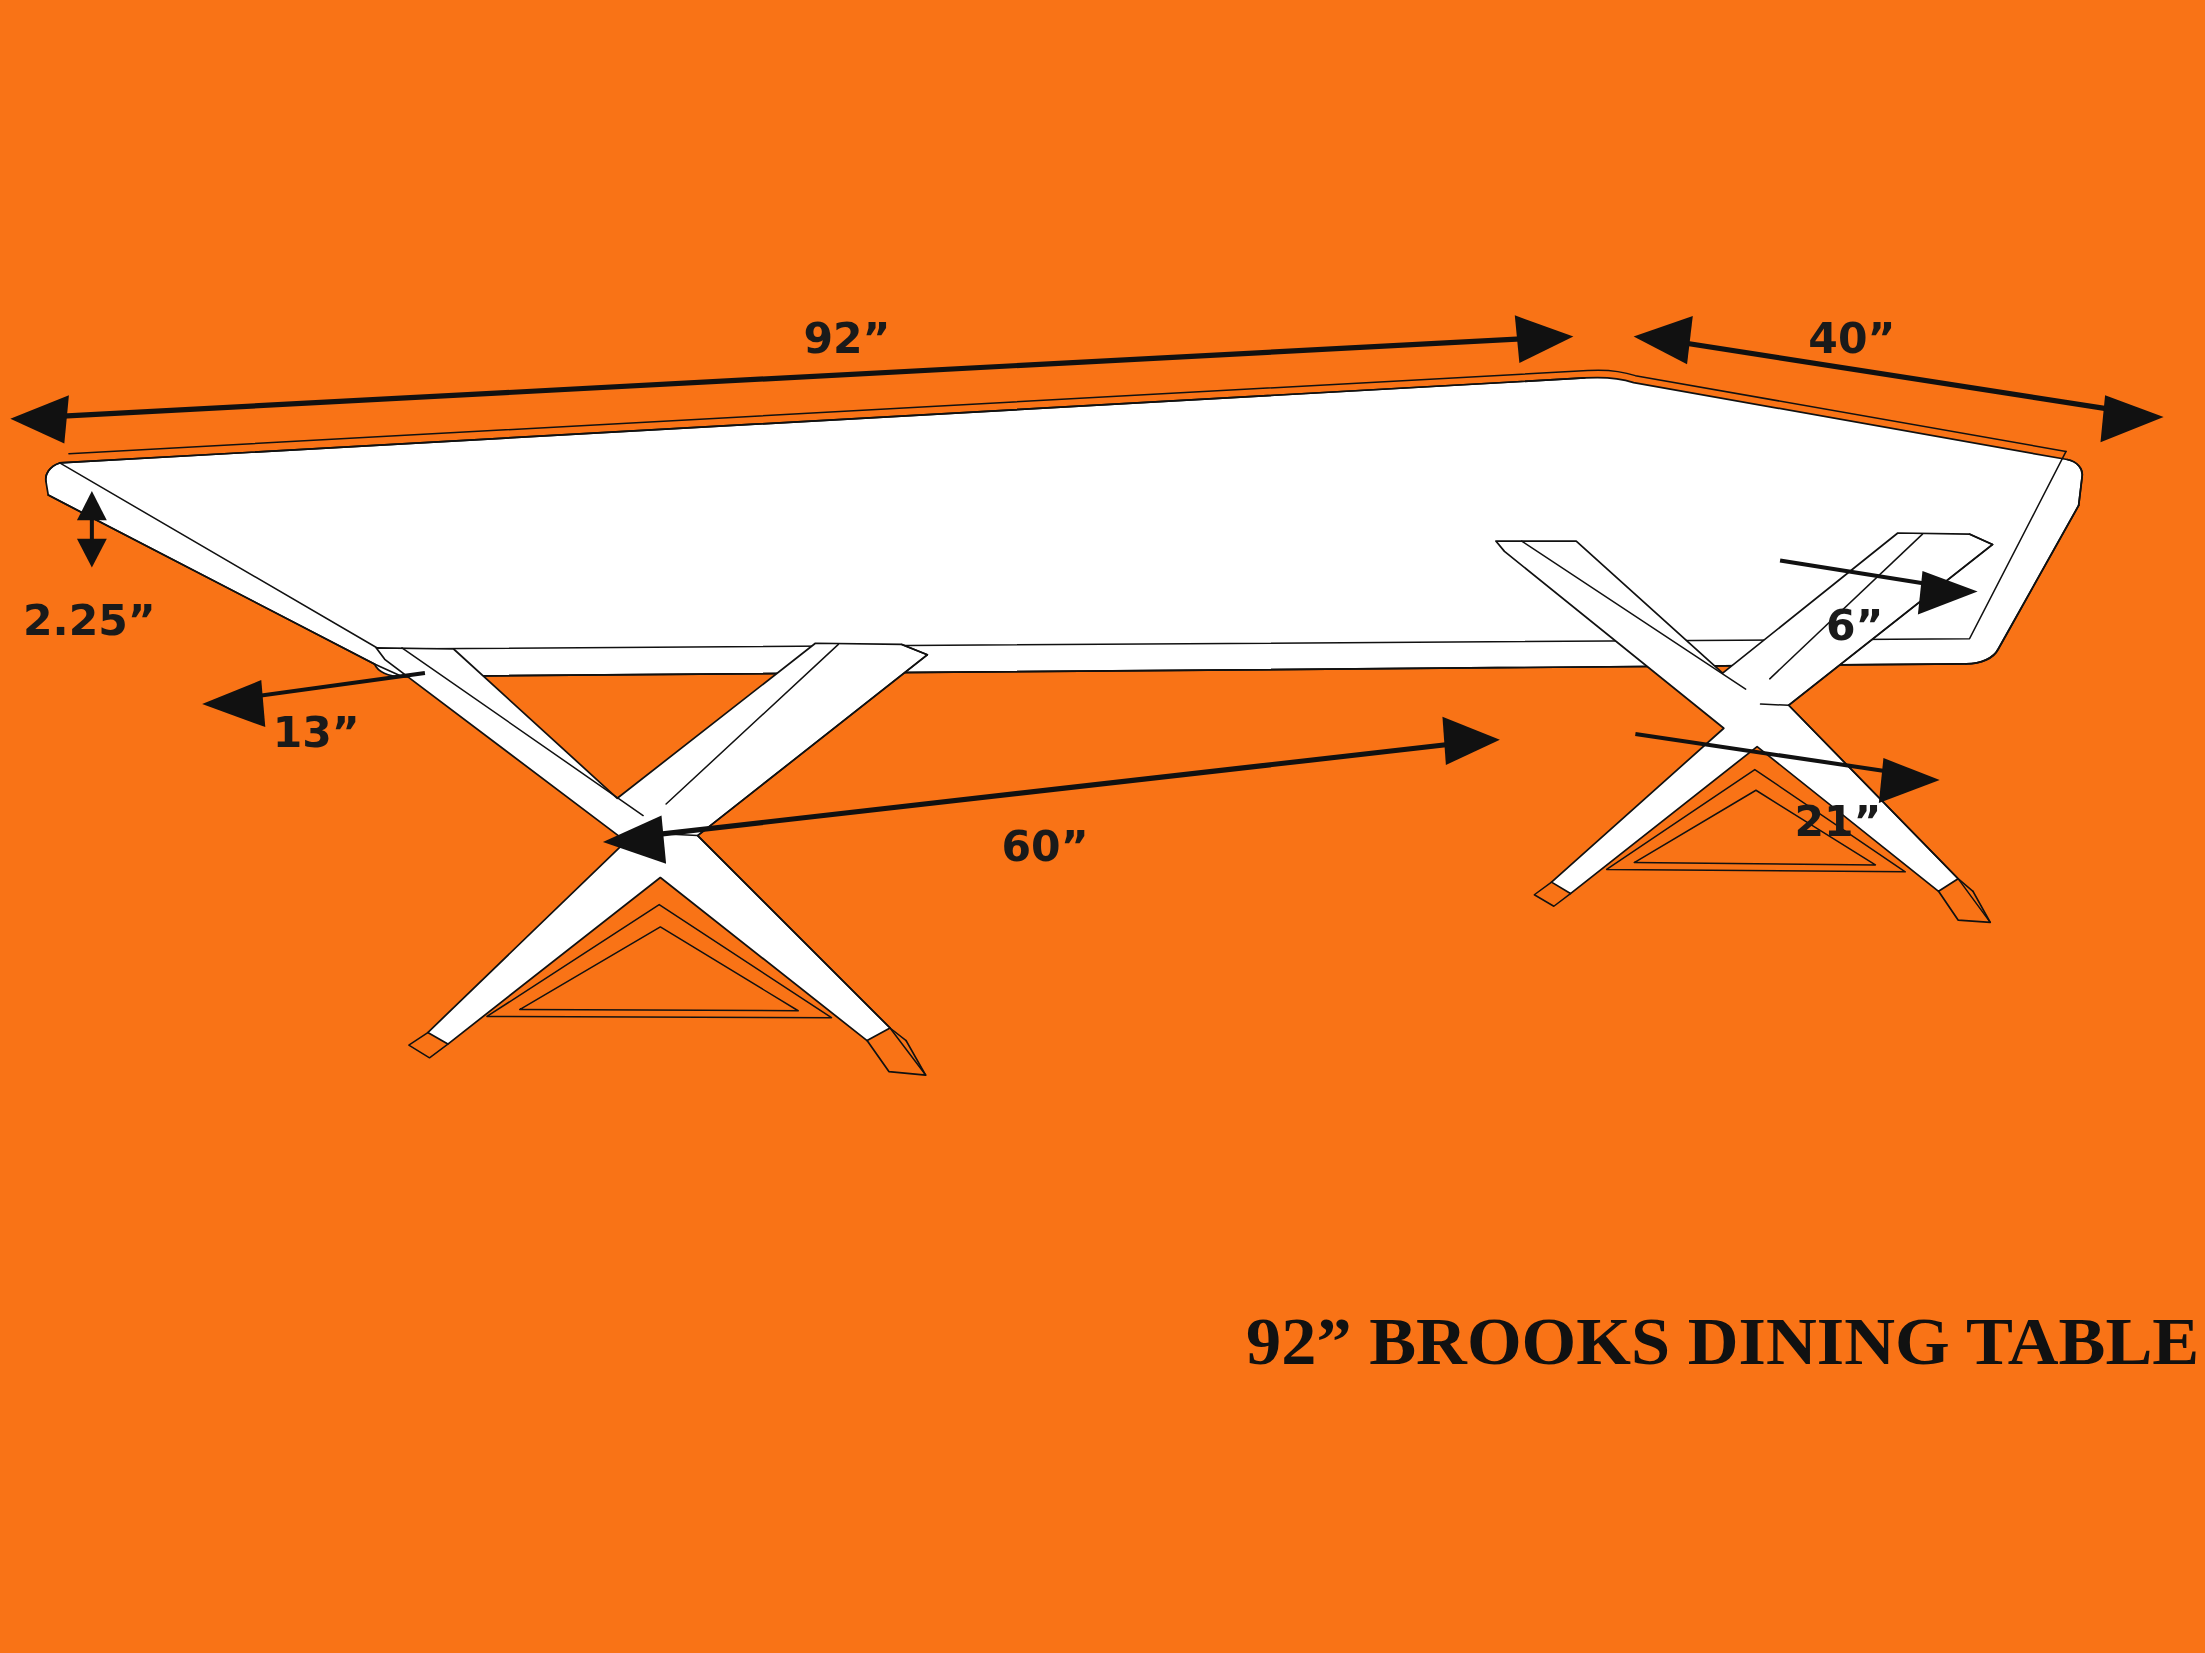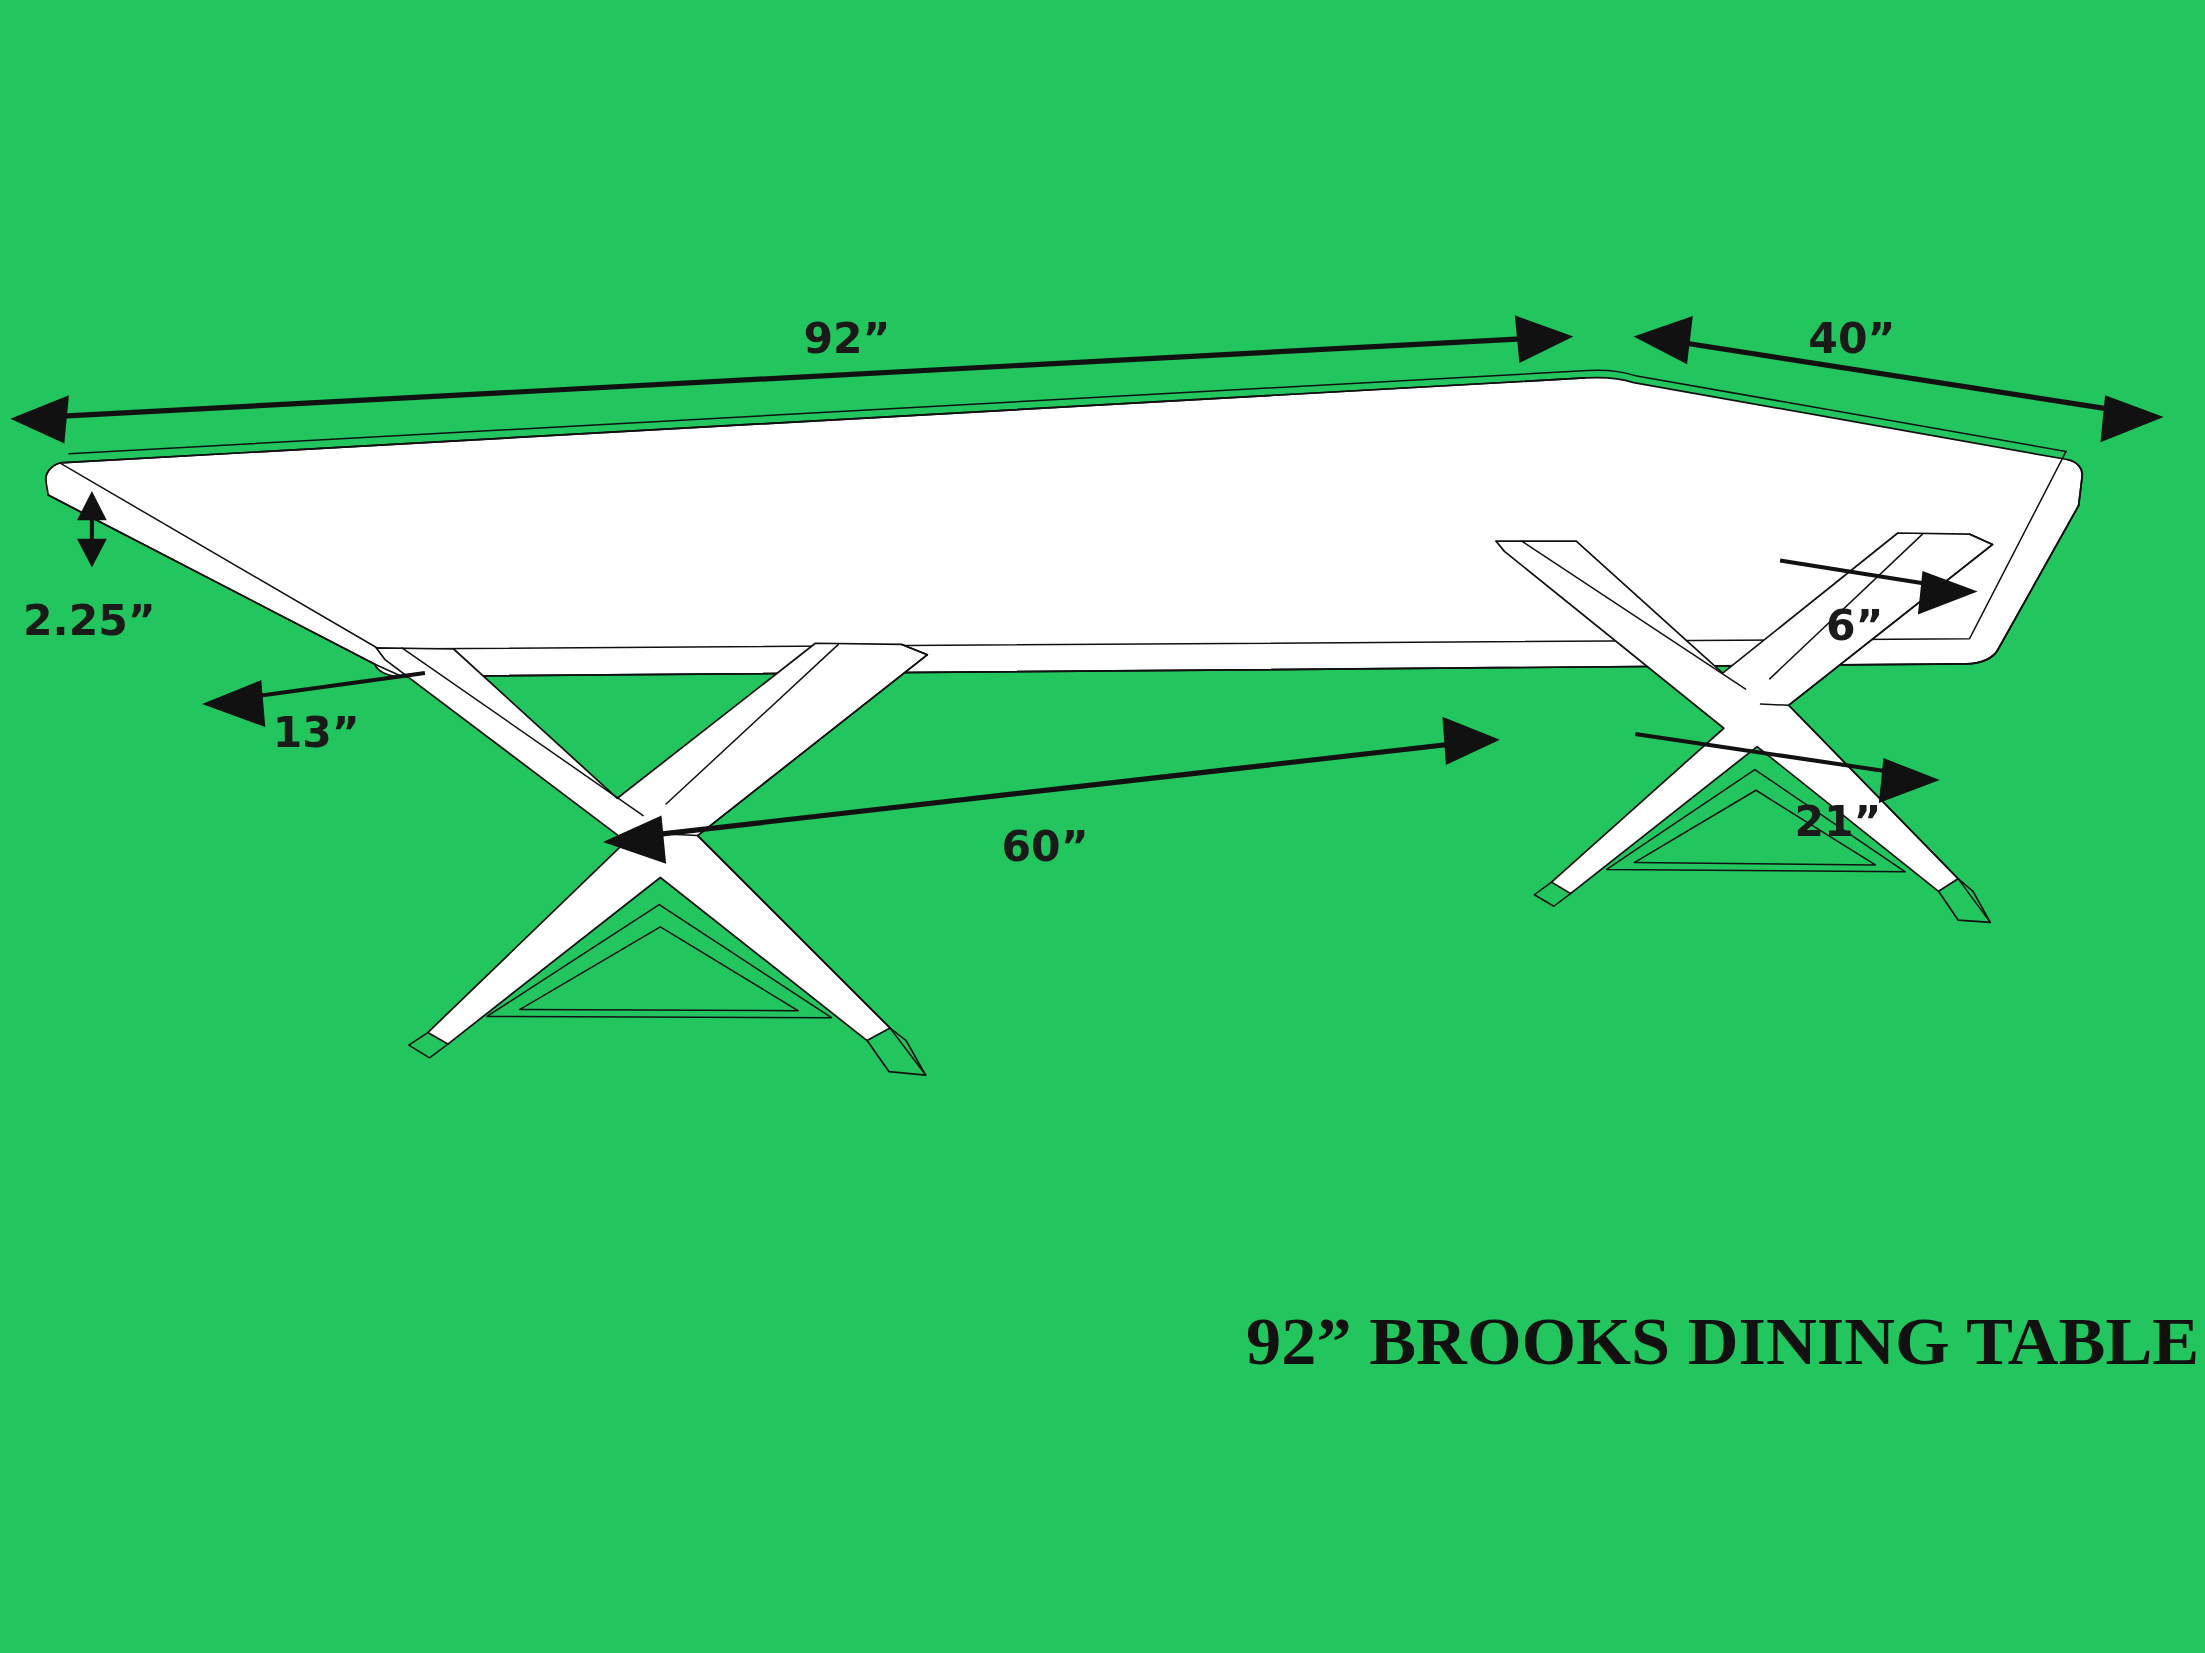--- a/index.html
+++ b/index.html
@@ -10,21 +10,21 @@
   body {
     width: 2205px;
     height: 1654px;
     font-family: "Liberation Sans", sans-serif;
     overflow: hidden;
   }
   #stage {
     position: relative;
     width: 2205px;
     height: 1654px;
-    background: #22c55e;
+    background: #f97316;
   }
   #drawing {
     position: absolute;
     inset: 0;
     width: 2205px;
     height: 1654px;
     display: block;
   }
   .dim-label {
     font-family: "DejaVu Sans", "Liberation Sans", sans-serif;

